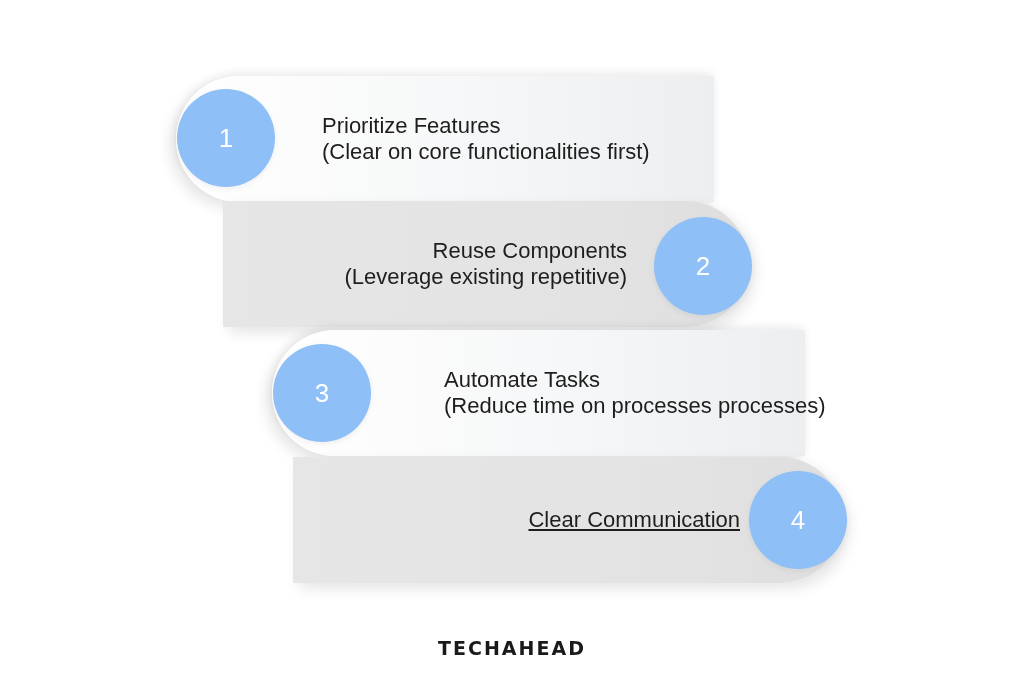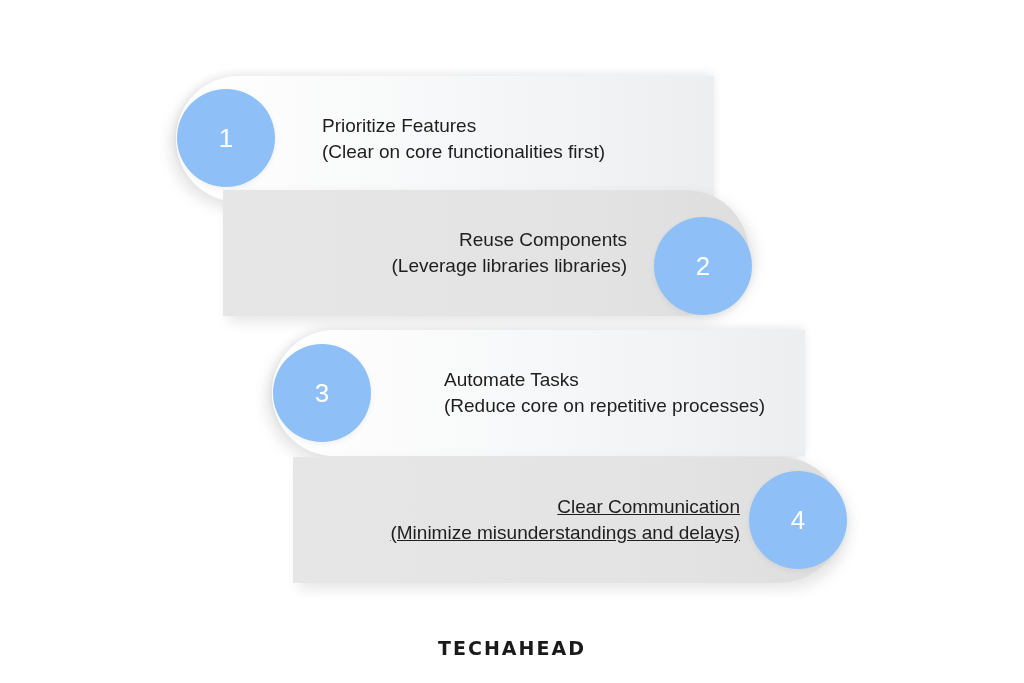--- a/index.html
+++ b/index.html
@@ -26,21 +26,21 @@
     }
     .card.dark {
       background: linear-gradient(90deg, #e6e6e6 0%, #e3e3e3 70%, #dedede 100%);
       border-radius: 0 63px 63px 0;
       box-shadow: 6px 6px 14px rgba(0,0,0,0.10);
     }
     .card-text {
       position: absolute;
       top: 50%;
       transform: translateY(-50%);
-      font-size: 19px;
+      font-size: 22px;
       line-height: 26px;
       color: #1e1e1e;
       white-space: nowrap;
     }
     .card.light .card-text { text-align: left; }
     .card.dark .card-text { text-align: right; }
     .card-text div { display: block; }
     .circle {
       position: absolute;
       width: 98px;
@@ -71,37 +71,36 @@
 <body>
 
 <div class="card light" style="left:176px; top:76px; width:538px;">
   <div class="card-text" style="left:146px;">
     <div>Prioritize Features</div>
     <div>(Clear on core functionalities first)</div>
   </div>
 </div>
 <div class="circle" style="left:177px; top:89px;">1</div>
 
-<div class="card dark" style="left:223px; top:190px; width:526px;padding-left:12px;">
+<div class="card dark" style="left:223px; top:201px; width:526px;padding-left:12px;">
   <div class="card-text" style="right:122px;">
     <div>Reuse Components</div>
-    <div>(Leverage libraries libraries)</div>
+    <div>(Leverage existing repetitive)</div>
   </div>
 </div>
 <div class="circle" style="left:654px; top:217px;">2</div>
 
 <div class="card light" style="left:272px; top:330px; width:533px;">
   <div class="card-text" style="left:132px;margin-left:40px;">
     <div>Automate Tasks</div>
-    <div>(Reduce core on repetitive processes)</div>
+    <div>(Reduce time on processes processes)</div>
   </div>
 </div>
 <div class="circle" style="left:273px; top:344px;">3</div>
 
 <div class="card dark" style="left:293px; top:457px; width:550px;">
   <div class="card-text" style="right:103px;text-decoration:underline;">
     <div>Clear Communication</div>
-    <div>(Minimize misunderstandings and delays)</div>
   </div>
 </div>
 <div class="circle" style="left:749px; top:471px;">4</div>
 
 <div class="logo">TECHAHEAD</div>
 
 </body></html>

